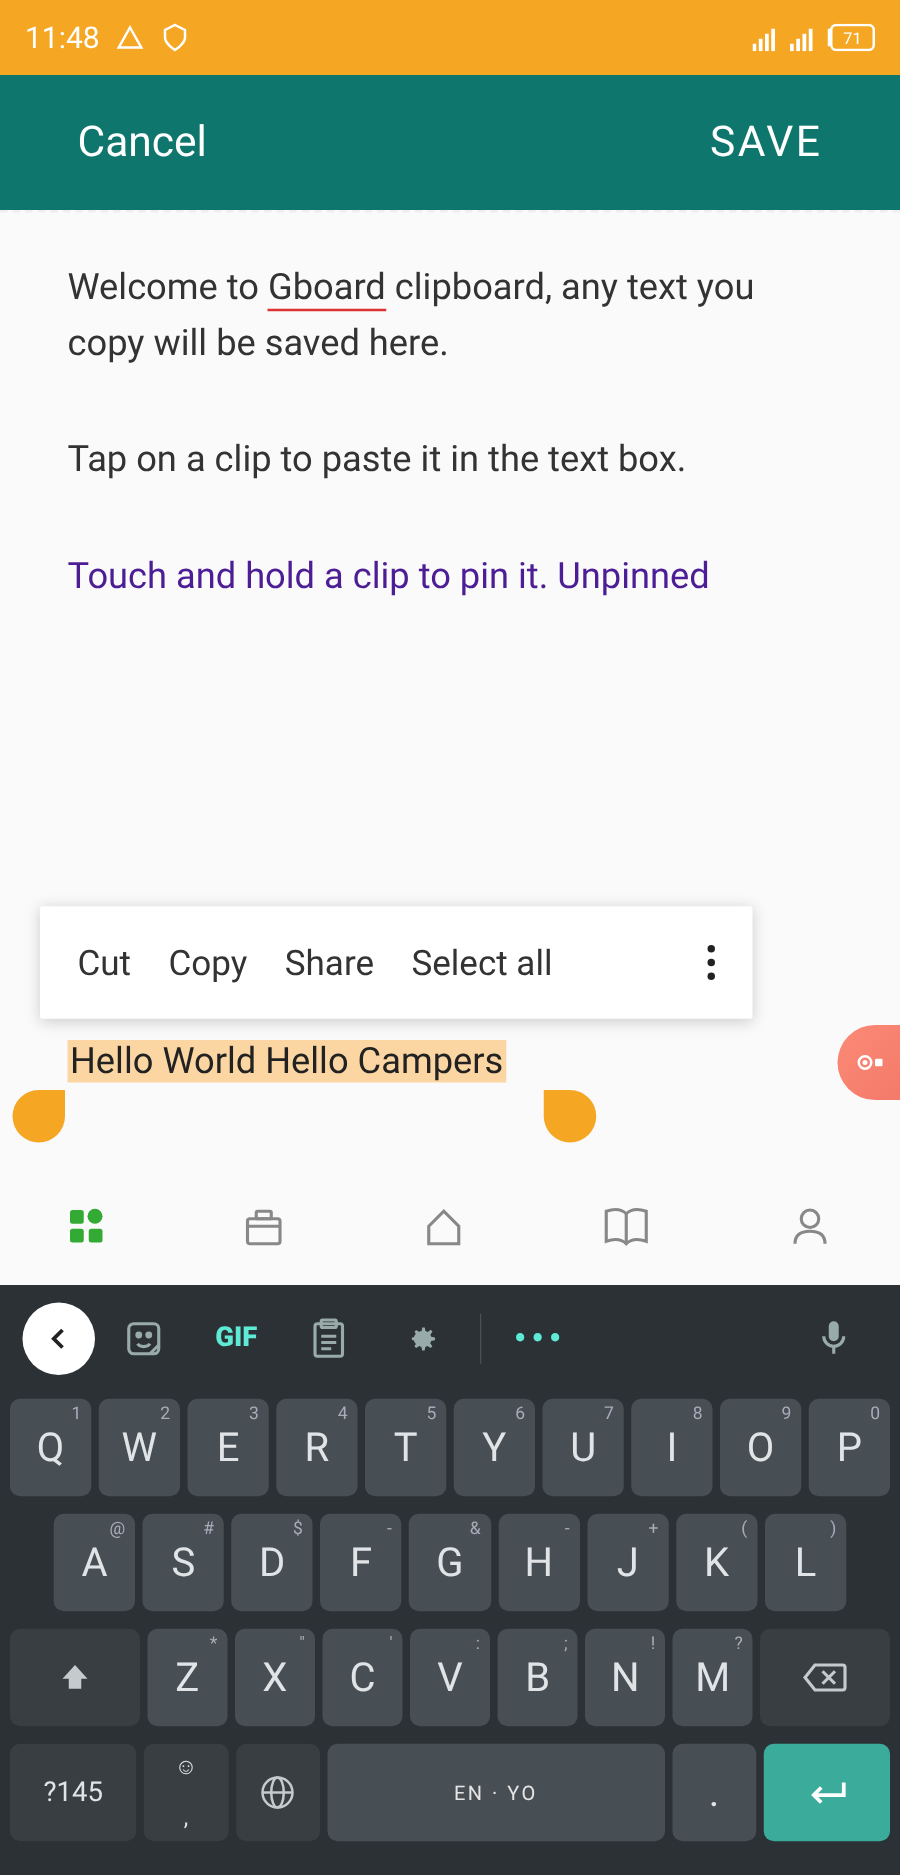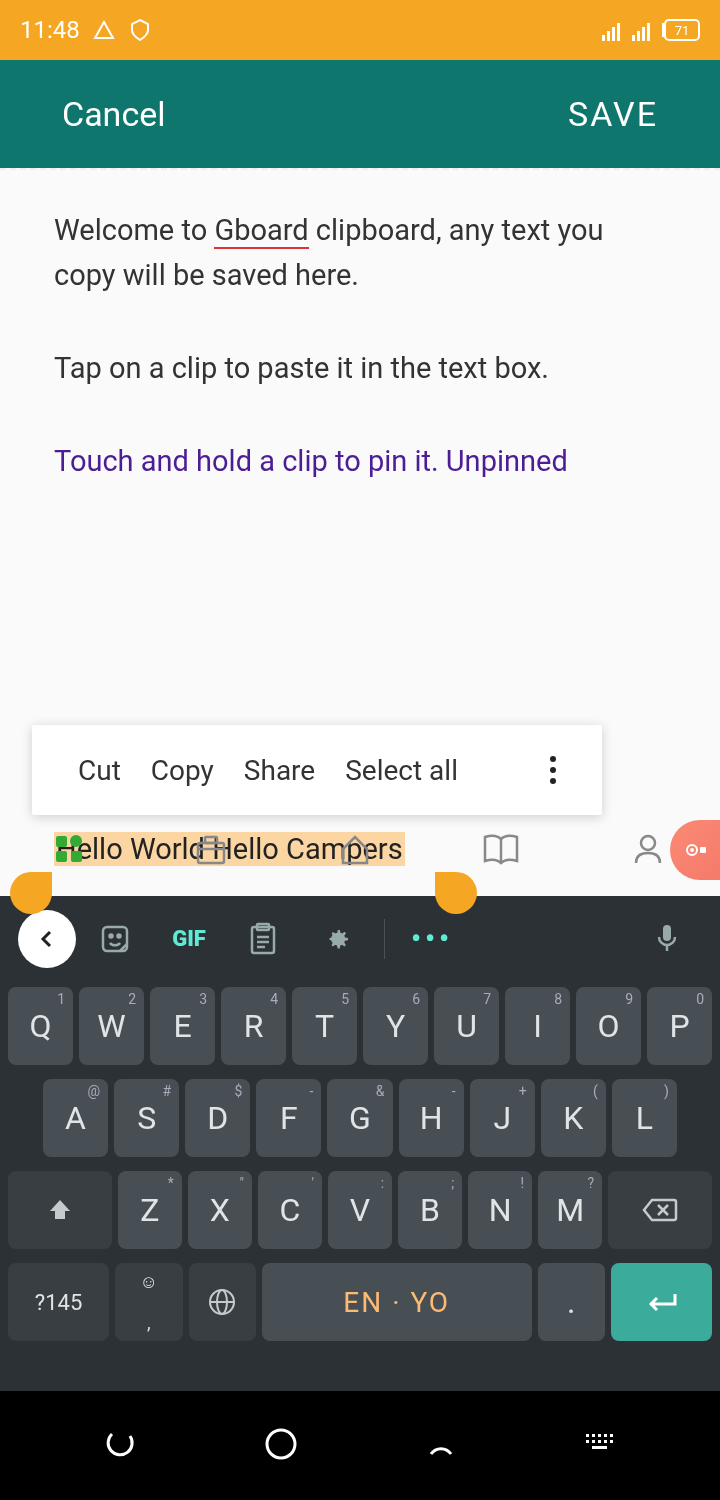--- a/index.html
+++ b/index.html
@@ -6,26 +6,26 @@
   body { width: 720px; height: 1500px; background: #000; overflow: hidden; }
   
   .status-bar { height: 60px; background: #f5a623; display: flex; justify-content: space-between; align-items: center; padding: 0 20px; color: #fff; font-size: 24px; }
   .status-left { display: flex; align-items: center; gap: 12px; }
   .status-right { display: flex; align-items: flex-end; gap: 8px; }
   
   .header { height: 108px; background: #0f766e; display: flex; justify-content: space-between; align-items: center; padding: 0 62px 0 62px; }
   .header-cancel { color: #fff; font-size: 34px; }
   .header-save { color: #fff; font-size: 34px; letter-spacing: 2px; }
   
-  .content { background: #fafafa; height: 728px; padding: 38px 54px 0 54px; position: relative; color: #333; border-top: 2px dashed #eee; }
+  .content { background: #fafafa; height: 860px; padding: 38px 54px 0 54px; position: relative; color: #333; border-top: 2px dashed #eee; }
   .content p { font-size: 29px; line-height: 1.55; margin-bottom: 48px; }
   .underlined { border-bottom: 2px solid #d33; }
   .partial-line { font-size: 29px; line-height: 1.55; color: #4c1d95; }
   
-  .context-menu { position: absolute; top: 555px; left: 32px; width: 570px; height: 90px; background: #fff; box-shadow: 0 2px 12px rgba(0,0,0,0.18); border-radius: 2px; display: flex; align-items: center; padding: 0 46px; gap: 30px; font-size: 28px; }
+  .context-menu { position: absolute; top: 555px; left: 32px; width: 570px; height: 90px; background: #fff; box-shadow: 0 2px 12px rgba(0,0,0,0.18); border-radius: 2px; display: flex; align-items: center; padding: 0 30px; gap: 30px; font-size: 28px; }
   .context-menu span { cursor: pointer; }
   .more-dots { margin-left: auto; display: flex; flex-direction: column; gap: 5px; }
   .more-dots div { width: 6px; height: 6px; background: #222; border-radius: 50%; }
   
   .selected-text { position: absolute; top: 662px; left: 54px; font-size: 29px; background: #fbd6a3; color: #222; padding: 0 2px; }
   .sel-handle { position: absolute; width: 42px; height: 42px; background: #f5a623; border-radius: 50%; }
   .sel-handle.left { top: 702px; left: 10px; border-top-right-radius: 0; }
   .sel-handle.right { top: 702px; left: 435px; border-top-left-radius: 0; }
   
   .camera-btn { position: absolute; right: 0; top: 650px; width: 50px; height: 60px; background: linear-gradient(135deg,#fb8a76,#f47a6a); border-radius: 30px 0 0 30px; display: flex; align-items: center; justify-content: center; color: #fff; font-size: 20px; }
@@ -42,21 +42,21 @@
   
   .kb-rows { padding: 6px 8px; }
   .kb-row { display: flex; gap: 6px; margin-bottom: 14px; justify-content: center; }
   .key { background: #484f54; color: #e0e4e6; border-radius: 8px; height: 78px; display: flex; align-items: center; justify-content: center; font-size: 32px; position: relative; flex: 1; }
   .key-sup { position: absolute; top: 4px; right: 8px; font-size: 14px; color: #aab; }
   .key-shift { flex: 1.5; background: #383e42; }
   .key-back { flex: 1.5; background: #383e42; }
   .key-num { flex: 1.5; background: #383e42; font-size: 22px; }
   .key-emoji { flex: 1; background: #383e42; font-size: 18px; position: relative; }
   .key-globe { flex: 1; background: #383e42; }
-  .key-space { flex: 4; background: #484f54; font-size: 28px; color: #fdba74; letter-spacing: 2px; }
+  .key-space { flex: 4; background: #484f54; font-size: 16px; color: #e5e5e5; letter-spacing: 2px; }
   .key-dot { flex: 1; background: #484f54; }
   .key-enter { flex: 1.5; background: #3bab9b; }
   
   .nav-bar { height: 109px; background: #000; display: flex; justify-content: space-around; align-items: center; padding: 0 40px; }
   .nav-item { color: #fff; }
 </style>
 </head>
 <body>
 
 <div class="status-bar">

